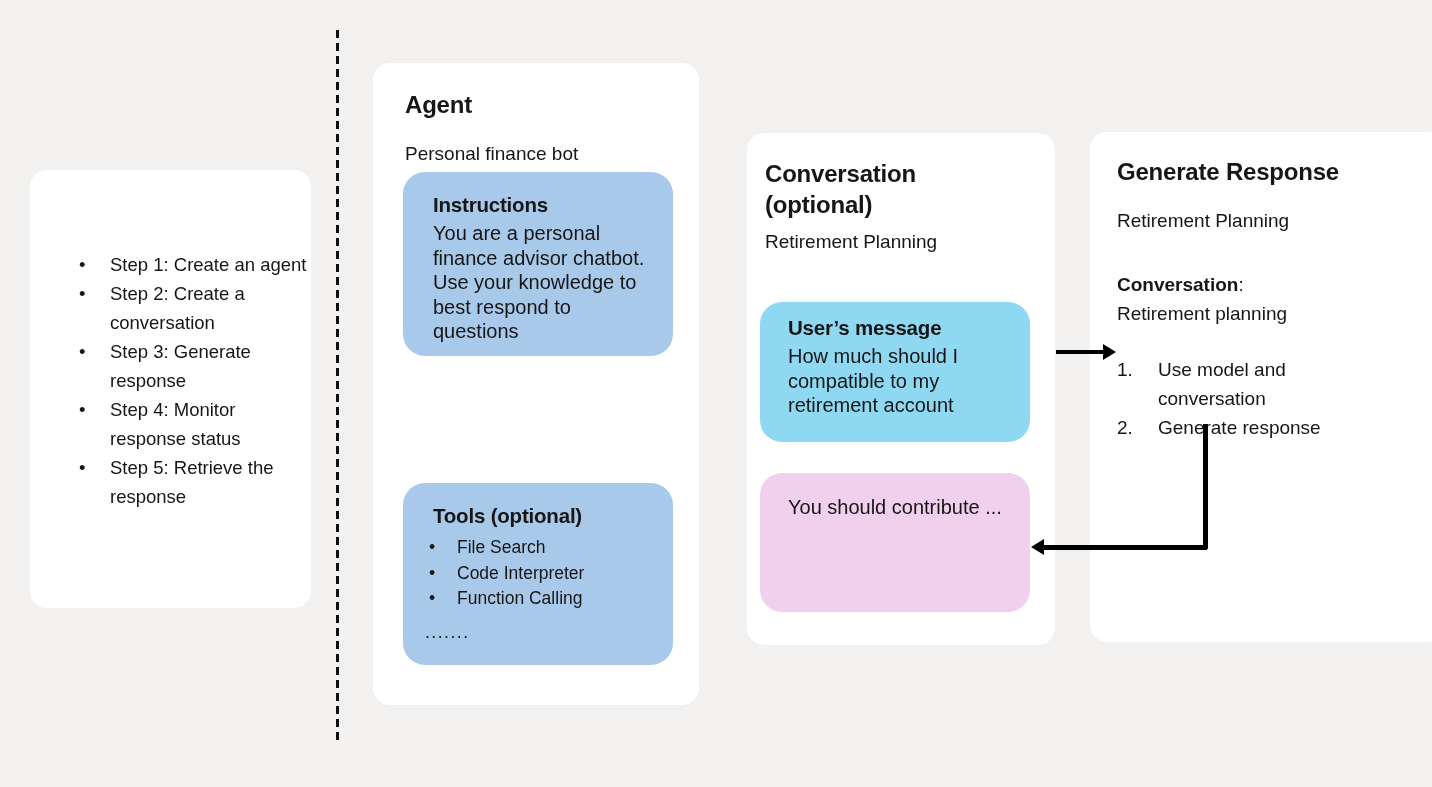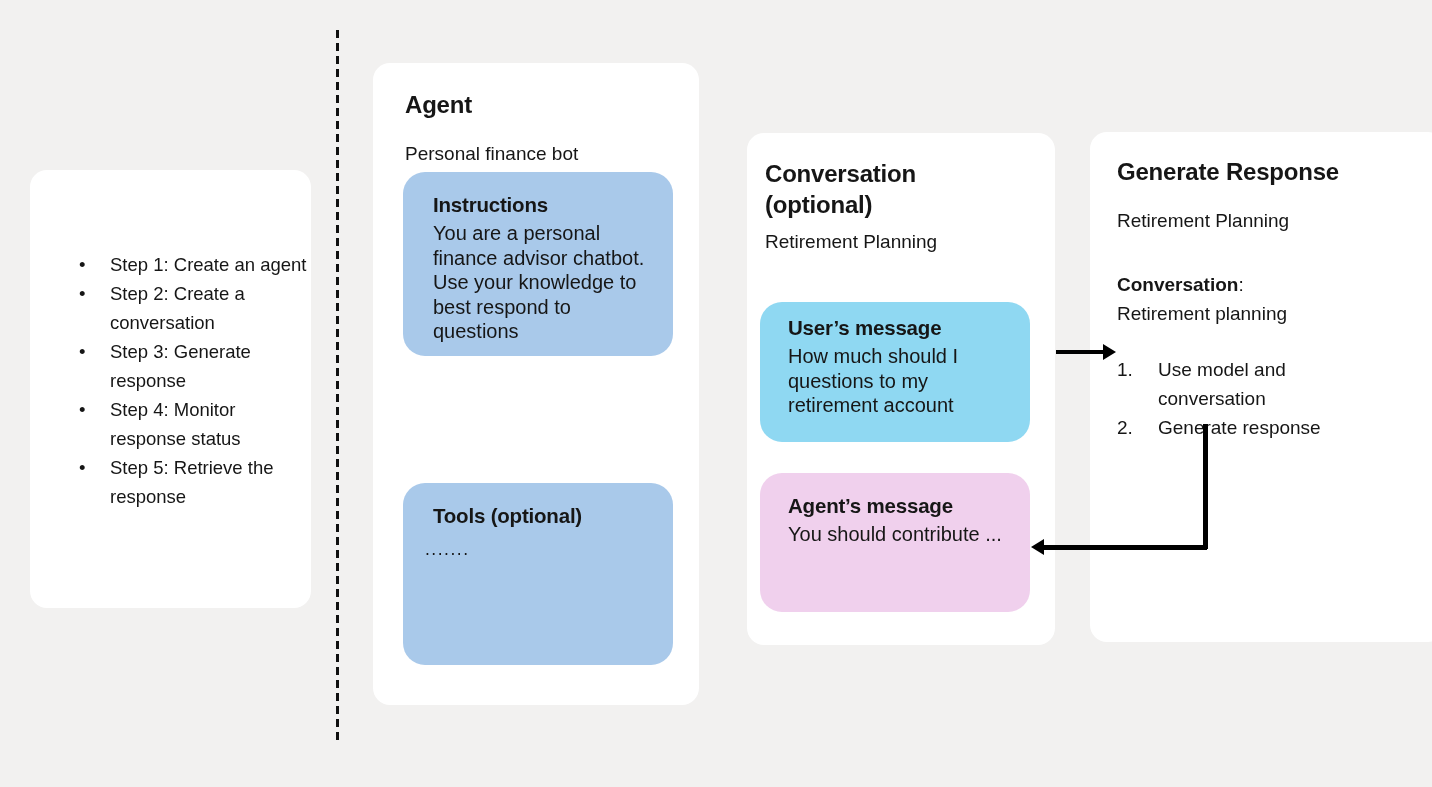--- a/index.html
+++ b/index.html
@@ -106,44 +106,48 @@
         <div>finance advisor chatbot.</div>
         <div>Use your knowledge to</div>
         <div>best respond to</div>
         <div>questions</div>
       </div>
     </div>
 
 
     <div class="box" id="box-tools">
       <div class="box-title">Tools (optional)</div>
+      <ul class="tool-list">
+        <li>File Search</li>
+        <li>Code Interpreter</li>
+        <li>Function Calling</li>
+      </ul>
       <div class="tools-more">.......</div>
     </div>
   </div>
 
   <div class="panel" id="conversation-panel">
     <div class="panel-head">
       <div class="panel-title">
         <div>Conversation</div>
         <div>(optional)</div>
       </div>
       <div class="panel-subtitle">Retirement Planning</div>
     </div>
 
     <div class="box" id="box-user">
       <div class="box-title">User’s message</div>
       <div class="box-body">
         <div>How much should I</div>
-        <div>questions to my</div>
+        <div>compatible to my</div>
         <div>retirement account</div>
       </div>
     </div>
 
     <div class="box" id="box-agentmsg">
-      <div class="box-title">Agent’s message</div>
       <div class="box-body">You should contribute ...</div>
     </div>
   </div>
 
   <div class="panel" id="generate-panel">
     <div class="panel-head">
       <div class="panel-title">Generate Response</div>
       <div class="panel-subtitle">Retirement Planning</div>
       <div class="conv-line">
         <span class="bold">Conversation</span><span>:</span>

